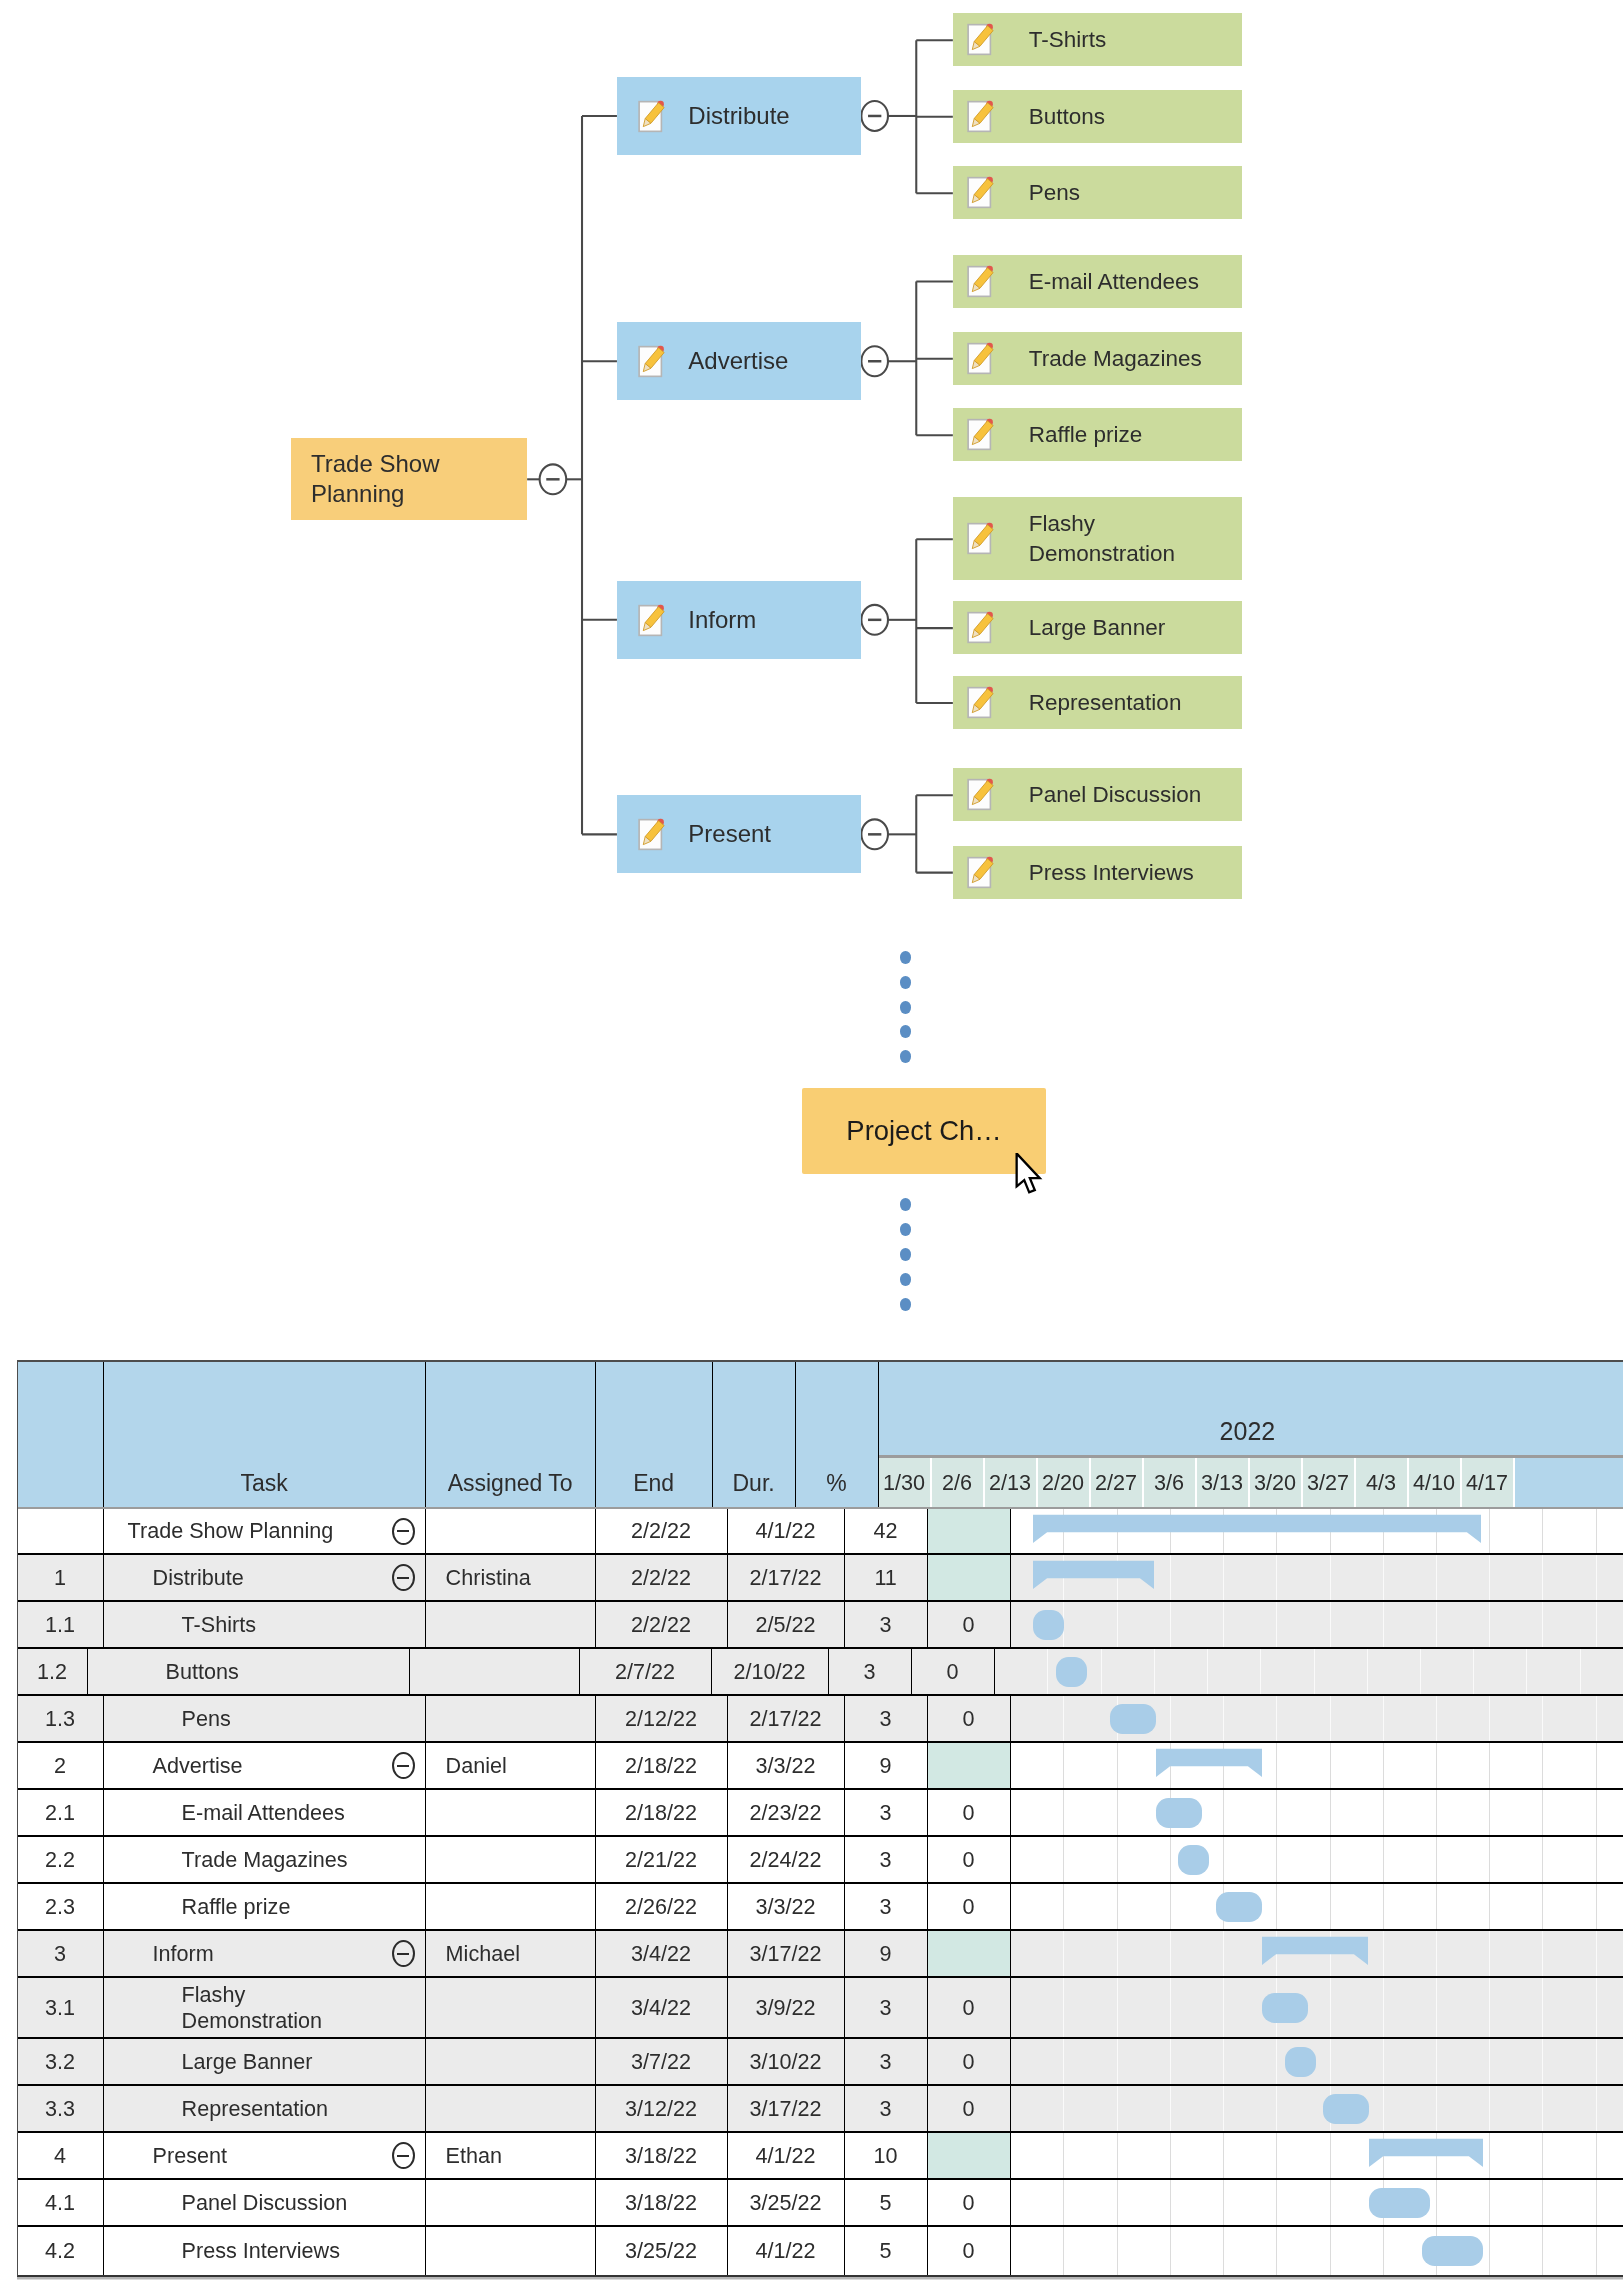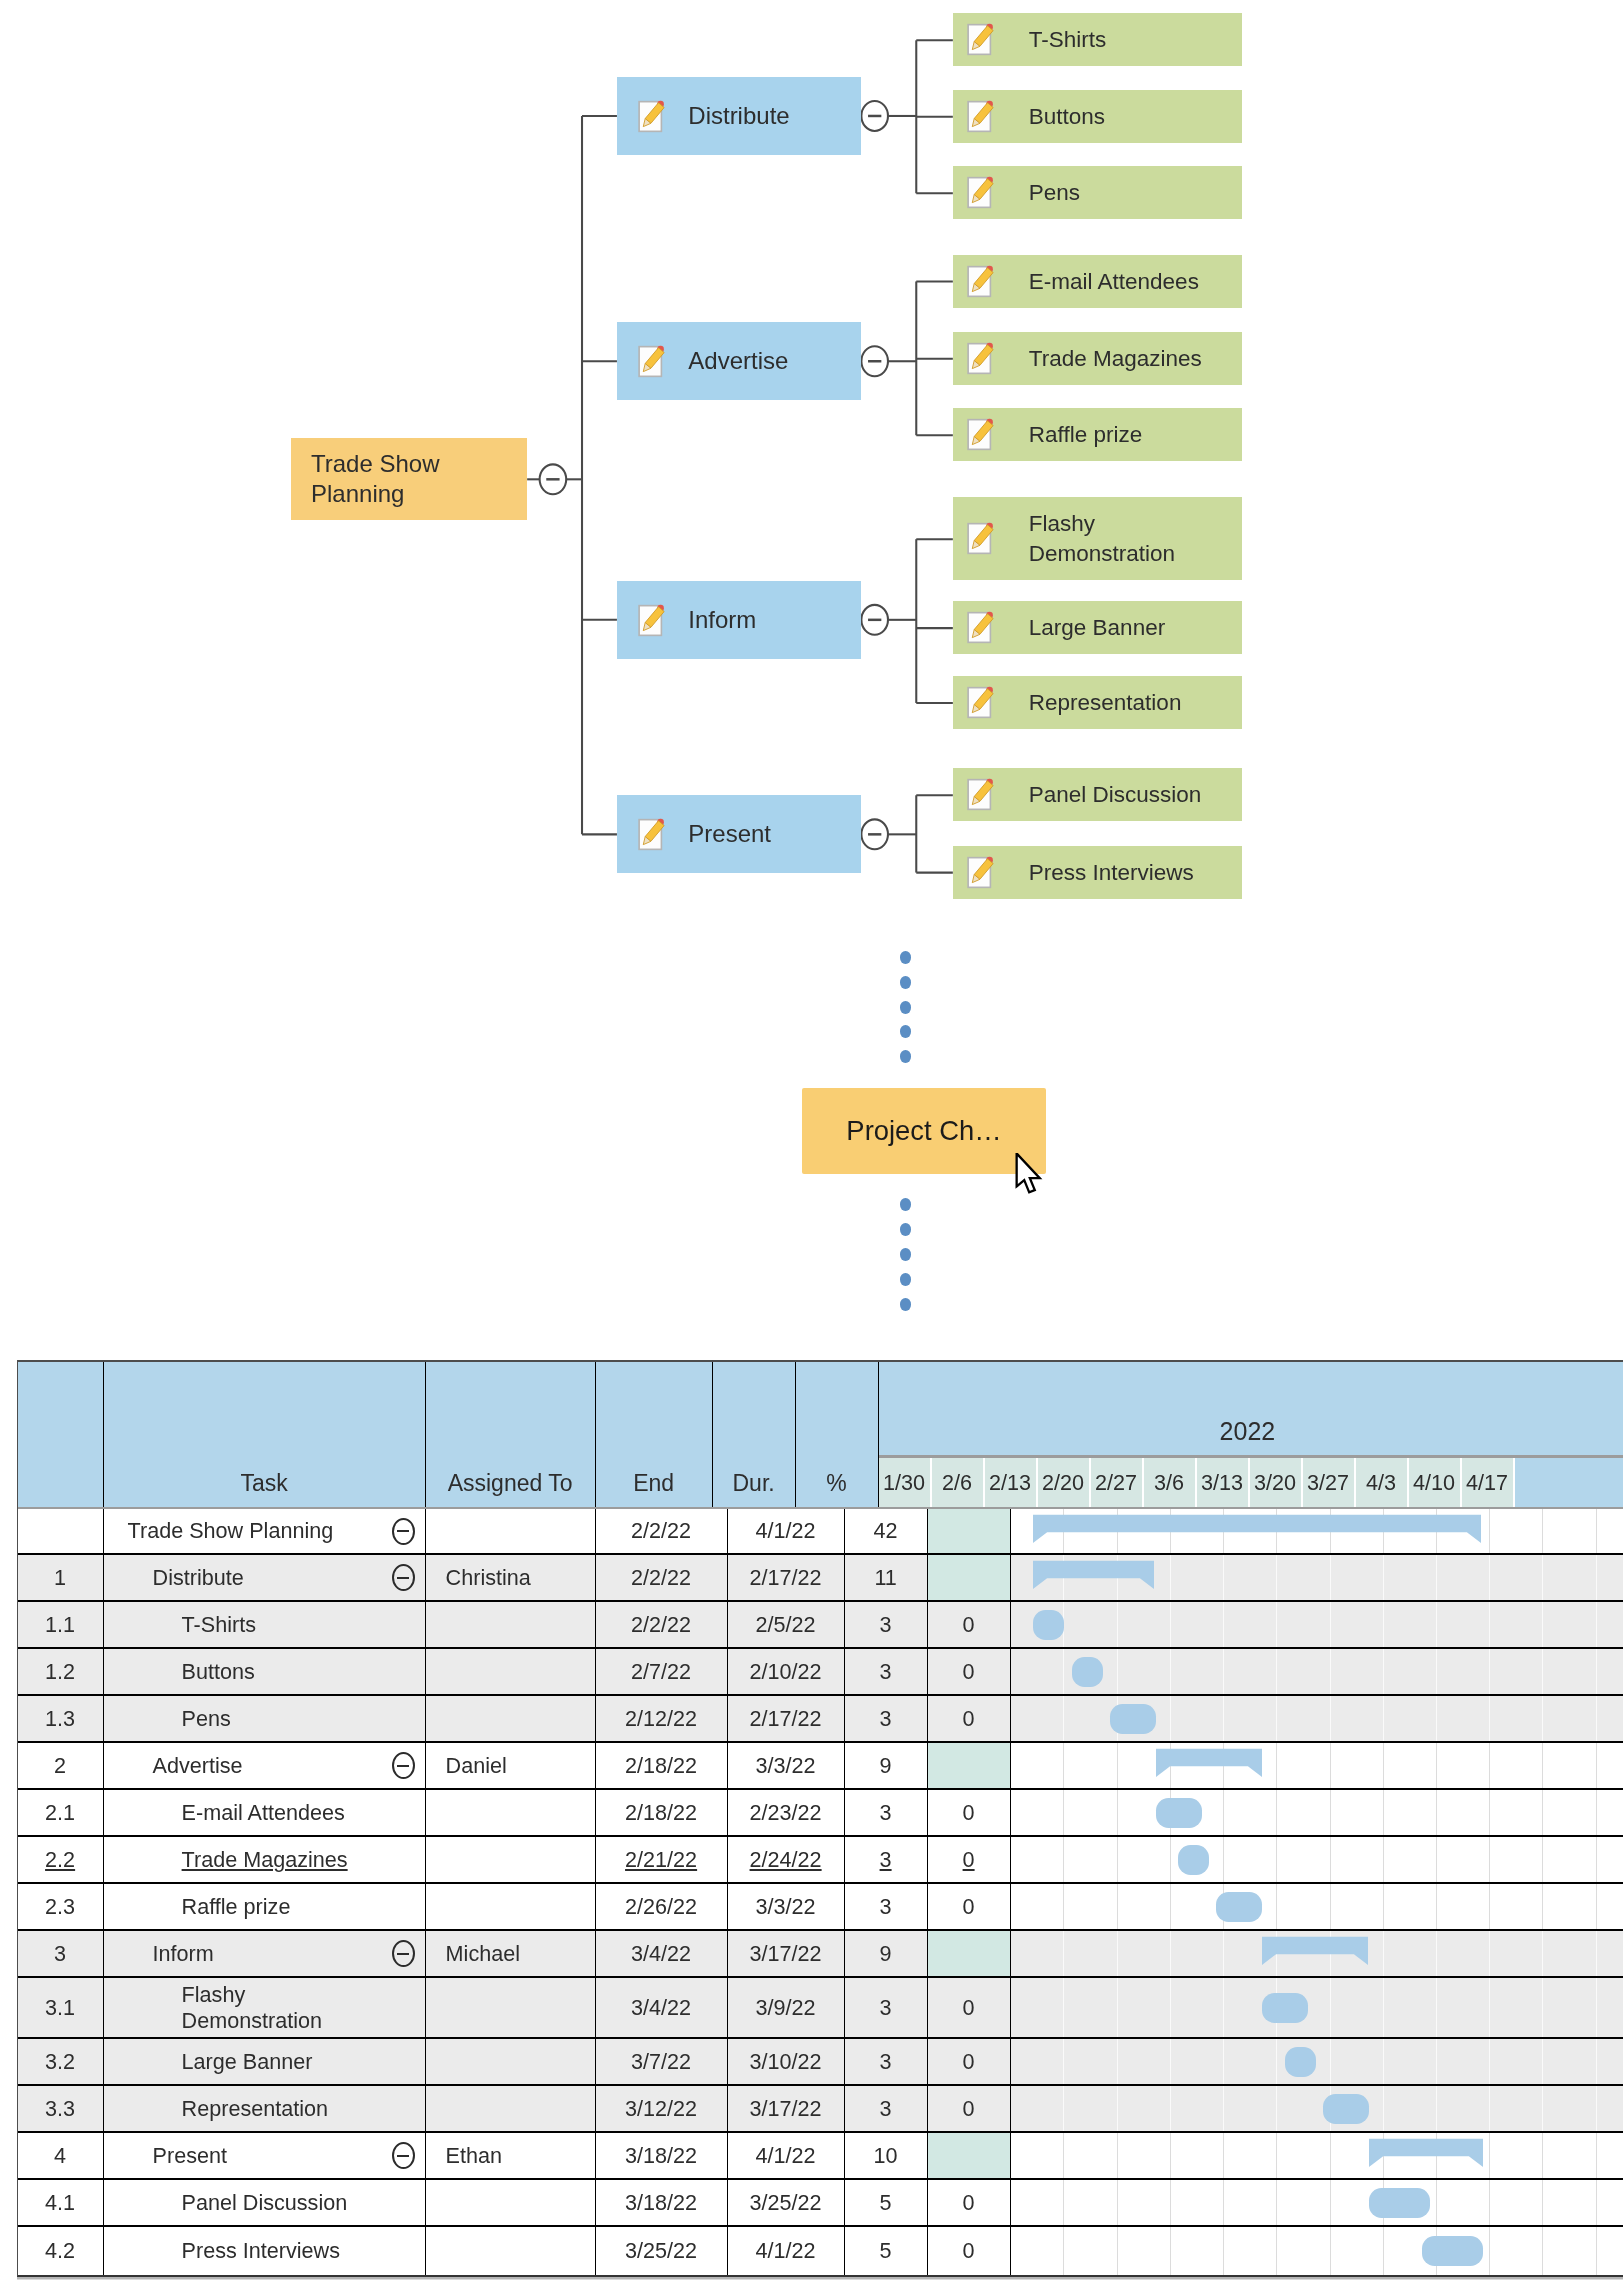--- a/index.html
+++ b/index.html
@@ -399,21 +399,21 @@
           <div class="g-gridline" style="left: 319px; background: rgb(250, 250, 250);"></div>
           <div class="g-gridline" style="left: 372px; background: rgb(250, 250, 250);"></div>
           <div class="g-gridline" style="left: 425px; background: rgb(250, 250, 250);"></div>
           <div class="g-gridline" style="left: 478px; background: rgb(250, 250, 250);"></div>
           <div class="g-gridline" style="left: 531px; background: rgb(250, 250, 250);"></div>
           <div class="g-gridline" style="left: 585px; background: rgb(250, 250, 250);"></div>
           <div class="g-pill" style="left: 22.5px; width: 31px; top: 7.5px; background: rgb(169, 205, 232);"></div>
         </div>
       </div>
       <div class="g-row" style="height: 45px; background: rgb(235, 235, 235);">
-        <div class="g-cell g-center" style="width: 86px;">1.2</div>
+        <div class="g-cell g-center" style="width: 70px;">1.2</div>
         <div class="g-cell" style="width: 322px;">
           <span class="tasklbl" style="padding-left:78px">Buttons</span>
         </div>
         <div class="g-cell" style="width: 170px;"></div>
         <div class="g-cell g-center" style="width: 132px;">2/7/22</div>
         <div class="g-cell g-center" style="width: 117px;">2/10/22</div>
         <div class="g-cell g-center" style="width: 83px;">3</div>
         <div class="g-cell g-center" style="width: 83px;">0</div>
         <div class="g-cell g-tcell">
           <div class="g-gridline" style="left: 52px; background: rgb(250, 250, 250);"></div>
@@ -503,21 +503,21 @@
           <div class="g-gridline" style="left: 265px; background: rgb(220, 220, 220);"></div>
           <div class="g-gridline" style="left: 319px; background: rgb(220, 220, 220);"></div>
           <div class="g-gridline" style="left: 372px; background: rgb(220, 220, 220);"></div>
           <div class="g-gridline" style="left: 425px; background: rgb(220, 220, 220);"></div>
           <div class="g-gridline" style="left: 478px; background: rgb(220, 220, 220);"></div>
           <div class="g-gridline" style="left: 531px; background: rgb(220, 220, 220);"></div>
           <div class="g-gridline" style="left: 585px; background: rgb(220, 220, 220);"></div>
           <div class="g-pill" style="left: 145px; width: 46px; top: 7.5px; background: rgb(169, 205, 232);"></div>
         </div>
       </div>
-      <div class="g-row" style="height: 45px; background: rgb(255, 255, 255); text-decoration: underline;">
+      <div class="g-row" style="height: 45px; background: rgb(255, 255, 255);">
         <div class="g-cell g-center" style="width: 86px;">2.2</div>
         <div class="g-cell" style="width: 322px;">
           <span class="tasklbl" style="padding-left:78px">Trade Magazines</span>
         </div>
         <div class="g-cell" style="width: 170px;"></div>
         <div class="g-cell g-center" style="width: 132px;">2/21/22</div>
         <div class="g-cell g-center" style="width: 117px;">2/24/22</div>
         <div class="g-cell g-center" style="width: 83px;">3</div>
         <div class="g-cell g-center" style="width: 83px;">0</div>
         <div class="g-cell g-tcell">

